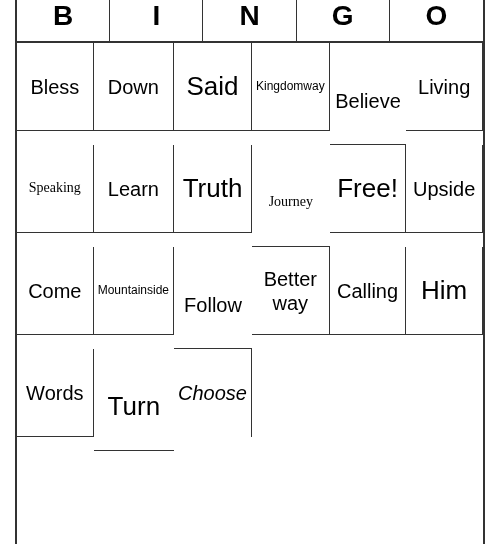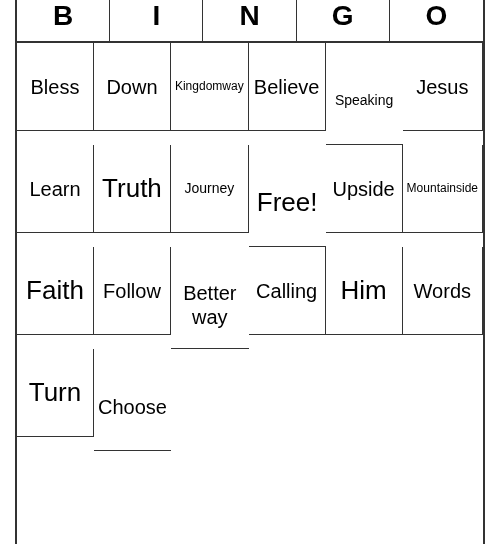--- a/index.html
+++ b/index.html
@@ -75,51 +75,53 @@
     .size-large {
       font-size: 26px;
     }
 
     .size-medium {
       font-size: 20px;
     }
 
     .size-small {
       font-size: 14px;
+      font-family: Liberation Serif, serif;
     }
 
     .size-xsmall {
       font-size: 12px;
     }
   </style>
 </head>
 <body>
 
 <div class="bingo-card">
   <div class="bingo-header">
   <div class="bingo-header-cell">B</div>
       <div class="bingo-header-cell">I</div>
       <div class="bingo-header-cell">N</div>
       <div class="bingo-header-cell">G</div>
       <div class="bingo-header-cell">O</div>
     </div>
   <div class="bingo-grid">
   <div class="bingo-cell size-medium">Bless</div>
       <div class="bingo-cell size-medium">Down</div>
+      <div class="bingo-cell size-large">Said</div>
       <div class="bingo-cell size-xsmall">Kingdomway</div>
       <div class="bingo-cell size-medium">Believe</div>
+      <div class="bingo-cell size-medium">Living</div>
       <div class="bingo-cell size-small">Speaking</div>
-      <div class="bingo-cell size-medium">Jesus</div>
       <div class="bingo-cell size-medium">Learn</div>
       <div class="bingo-cell size-large">Truth</div>
       <div class="bingo-cell size-small">Journey</div>
       <div class="bingo-cell size-large">Free!</div>
       <div class="bingo-cell size-medium">Upside</div>
+      <div class="bingo-cell size-medium">Come</div>
       <div class="bingo-cell size-xsmall">Mountainside</div>
-      <div class="bingo-cell size-large">Faith</div>
       <div class="bingo-cell size-medium">Follow</div>
       <div class="bingo-cell size-medium">Better way</div>
       <div class="bingo-cell size-medium">Calling</div>
       <div class="bingo-cell size-large">Him</div>
       <div class="bingo-cell size-medium">Words</div>
       <div class="bingo-cell size-large">Turn</div>
       <div class="bingo-cell size-medium">Choose</div>
     </div>
 </div>
 

